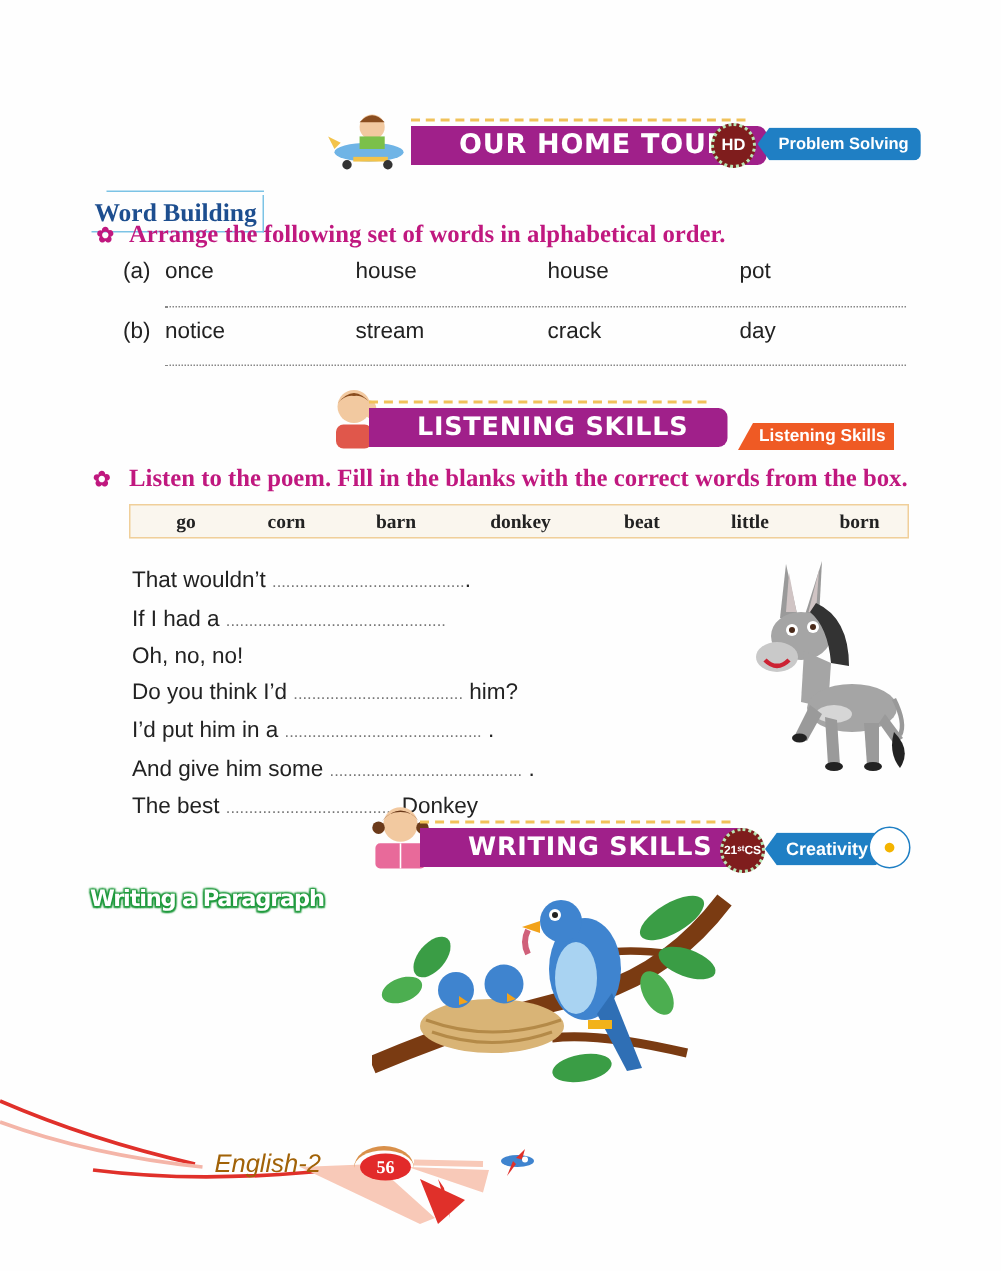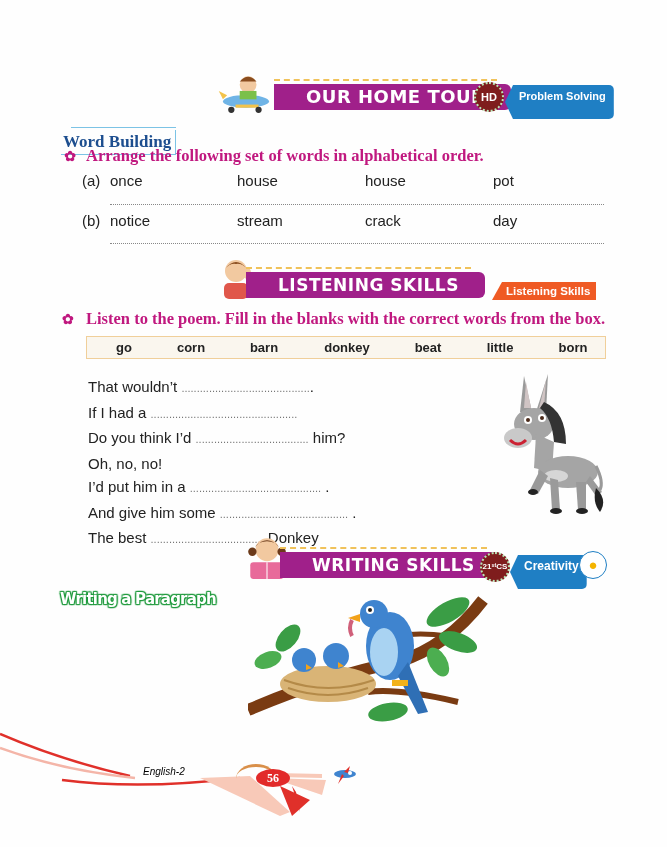--- a/index.html
+++ b/index.html
@@ -23,21 +23,21 @@
   .banner .mascot { position:absolute; left:0; top:-8px; width:52px; height:42px; }
 
   
   .circle-badge {
     position:absolute; width:26px; height:26px; border-radius:50%; background:#7f1d1d;
     border:2px dotted #b9e6b5; color:#fff; font-weight:bold; font-size:11px; line-height:26px;
     text-align:center; box-sizing:content-box;
   }
   .tag-blue {
     position:absolute; height:22px; background:#1f7fc4; color:#fff; font-weight:bold; font-size:11px;
-    line-height:22px; padding:0 8px 12px 14px; border-radius:0 5px 5px 0;
+    line-height:22px; padding:0 8px 0 14px; border-radius:0 5px 5px 0;
     clip-path: polygon(8px 0,100% 0,100% 100%,8px 100%,0 50%);
   }
   .tag-orange {
     position:absolute; height:18px; background:#ef5a24; color:#fff; font-weight:bold; font-size:11.5px;
     line-height:18px; padding:0 6px 0 14px;
     clip-path: polygon(10px 0,100% 0,100% 100%,0 100%);
   }
 
   
   .word-building {
@@ -57,36 +57,36 @@
   .row { position:absolute; left:82px; font-size:15px; color:#222; }
   .row span { position:absolute; white-space:nowrap; }
   .dots { position:absolute; left:110px; width:494px; border-top:1.5px dotted #888; }
 
   
   .wordbox {
     position:absolute; left:86px; top:336px; width:520px; height:23px; background:#faf6ee;
     border:1px solid #f0cf9a; box-sizing:border-box;
   }
   .wordbox span {
-    position:absolute; top:3px; font-size:13px; font-weight:bold; color:#222; transform:translateX(-50%);
+    position:absolute; top:3px; font-size:13px; font-weight:bold; color:#222; transform:translateX(-50%);font-family:Liberation Serif, serif;
   }
 
   .poem { position:absolute; left:88px; top:375px; font-size:15px; line-height:23.5px; color:#222; }
   .poem .line { white-space:nowrap; }
   .poem .blank { color:#777; letter-spacing:0; font-size:11px; }
 
   .wap {
     position:absolute; left:60px; top:590px; font-family:"DejaVu Sans", sans-serif; font-weight:bold;
     font-size:15px; color:#fff; letter-spacing:-0.8px;
     text-shadow: 0 0 2px #1f9a3d, 0 0 2px #1f9a3d, 1px 1px 1px #1f9a3d, -1px -1px 1px #1f9a3d,1px -1px 1px #1f9a3d,-1px 1px 1px #1f9a3d;
   }
 
-  .footer-text { position:absolute; left:143px; top:766px; font-style:italic; font-size:10px; color:#000000; }
+  .footer-text { position:absolute; left:143px; top:766px; font-style:italic; font-size:17px; color:#a16207; }
   .page-num {
-    position:absolute; left:256px; top:769px; width:34px; height:18px; border-radius:50%; background:#e22a2a;
+    position:absolute; left:240px; top:769px; width:34px; height:18px; border-radius:50%; background:#e22a2a;
     color:#fff; font-family:"Liberation Serif", serif; font-weight:bold; font-size:12px; line-height:18px; text-align:center;
   }
 </style>
 </head>
 <body>
 
 <div class="banner" style="left:216px; top:80px; width:230px;">
   <svg class="mascot" viewBox="0 0 52 42" style="top:-10px;width:60px;height:44px;">
     <ellipse cx="26" cy="30" rx="22" ry="6" fill="#6fb4e6"></ellipse>
     <path d="M4 28 L0 20 L8 24 Z" fill="#f3c34a"></path>
@@ -146,22 +146,22 @@
   <span style="left:177px;">barn</span>
   <span style="left:260px;">donkey</span>
   <span style="left:341px;">beat</span>
   <span style="left:413px;">little</span>
   <span style="left:486px;">born</span>
 </div>
 
 <div class="poem">
   <div class="line"><span>That wouldn’t </span><span class="blank">..........................................</span><span>.</span></div>
   <div class="line"><span>If I had a </span><span class="blank">................................................</span><span></span></div>
+  <div class="line"><span>Oh, no, no!</span></div>
   <div class="line"><span>Do you think I’d </span><span class="blank">.....................................</span><span> him?</span></div>
-  <div class="line"><span>Oh, no, no!</span></div>
   <div class="line"><span>I’d put him in a </span><span class="blank">...........................................</span><span> .</span></div>
   <div class="line"><span>And give him some </span><span class="blank">..........................................</span><span> .</span></div>
   <div class="line"><span>The best </span><span class="blank">.....................................</span><span> Donkey</span></div>
 </div>
 
 <svg class="abs" style="left:496px; top:372px;" width="112" height="150" viewBox="0 0 112 150">
   <path d="M28 4 L36 40 L24 40 Z" fill="#9a9a9a"></path>
     <path d="M52 2 L50 40 L40 40 Z" fill="#9a9a9a"></path>
   <path d="M30 10 L35 36 L28 36 Z" fill="#d0c4c4"></path>
     <path d="M50 8 L48 36 L43 36 Z" fill="#d0c4c4"></path>

